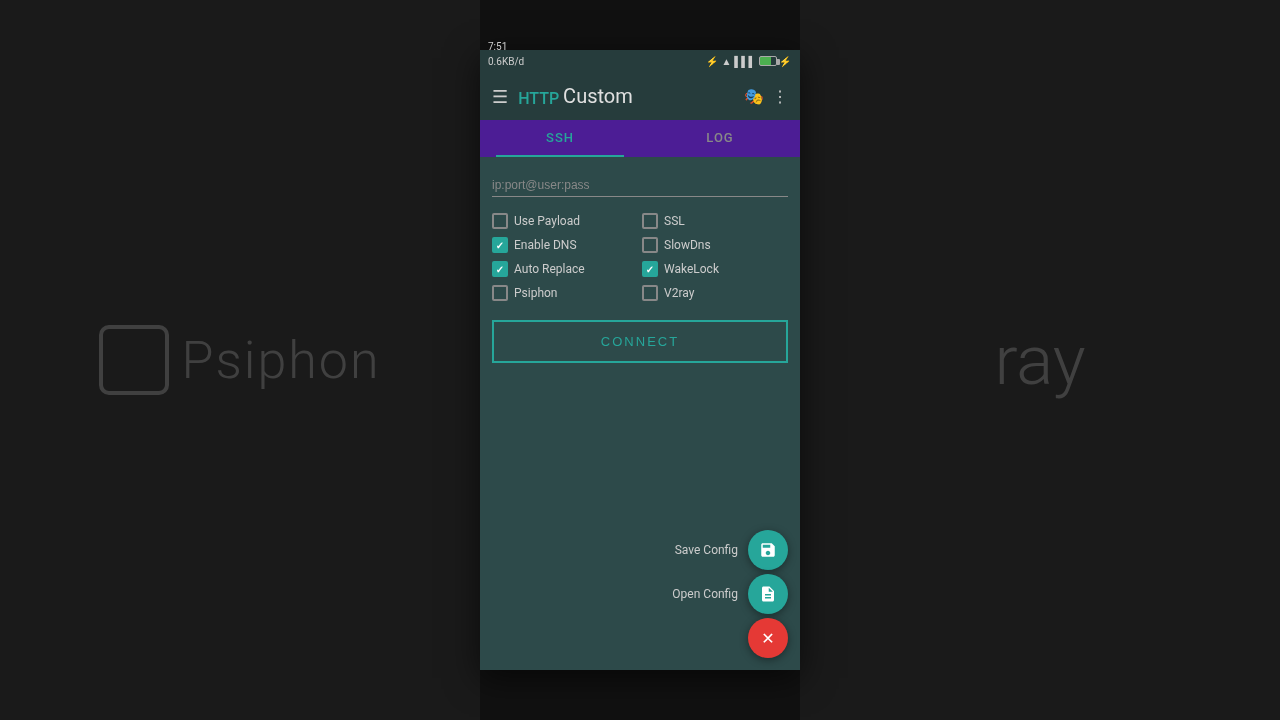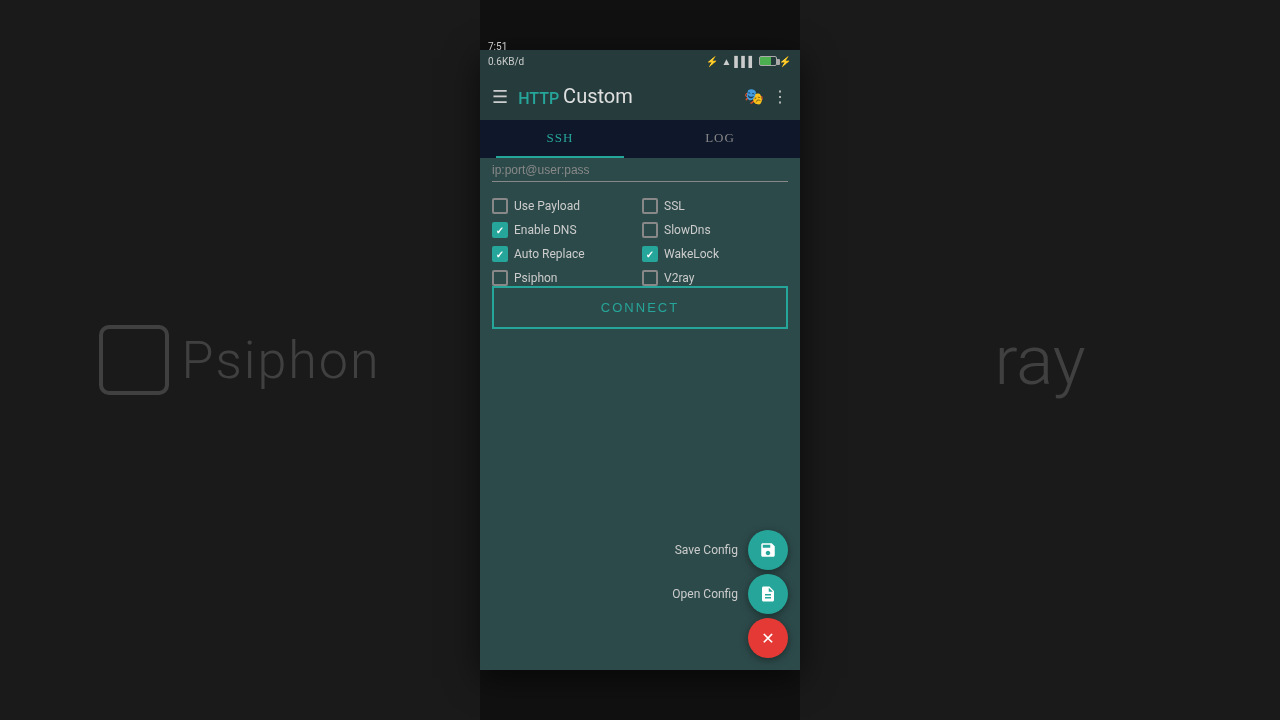--- a/index.html
+++ b/index.html
@@ -141,24 +141,23 @@
       gap: 8px;
     }
     .top-icon {
       color: #ccc;
       font-size: 16px;
       cursor: pointer;
     }
 
     
     .tabs {
-      background: #0f172a;
+      background: #4c1d95;
       display: flex;
       border-bottom: 2px solid transparent;
-      font-family: Liberation Serif, serif;
     }
     .tab {
       flex: 1;
       text-align: center;
       padding: 10px 0;
       font-size: 13px;
       font-weight: 500;
       color: #888;
       cursor: pointer;
       position: relative;
@@ -173,21 +172,21 @@
       position: absolute;
       bottom: -2px;
       left: 10%; right: 10%;
       height: 2px;
       background: #26a69a;
     }
 
     
     .content {
       flex: 1;
-      padding: 0 12px;
+      padding: 16px 12px;
       overflow-y: auto;
       position: relative;
     }
 
     
     .input-row {
       margin-bottom: 16px;
     }
     .ssh-input {
       width: 100%;
@@ -202,21 +201,21 @@
     .ssh-input::placeholder {
       color: #888;
       font-size: 12px;
     }
 
     
     .checkboxes-grid {
       display: grid;
       grid-template-columns: 1fr 1fr;
       gap: 8px 4px;
-      margin-bottom: 0;
+      margin-bottom: 19px;
       text-align: center;
     }
     .checkbox-item {
       display: flex;
       align-items: center;
       gap: 6px;
       cursor: pointer;
     }
     .cb-box {
       width: 16px;

